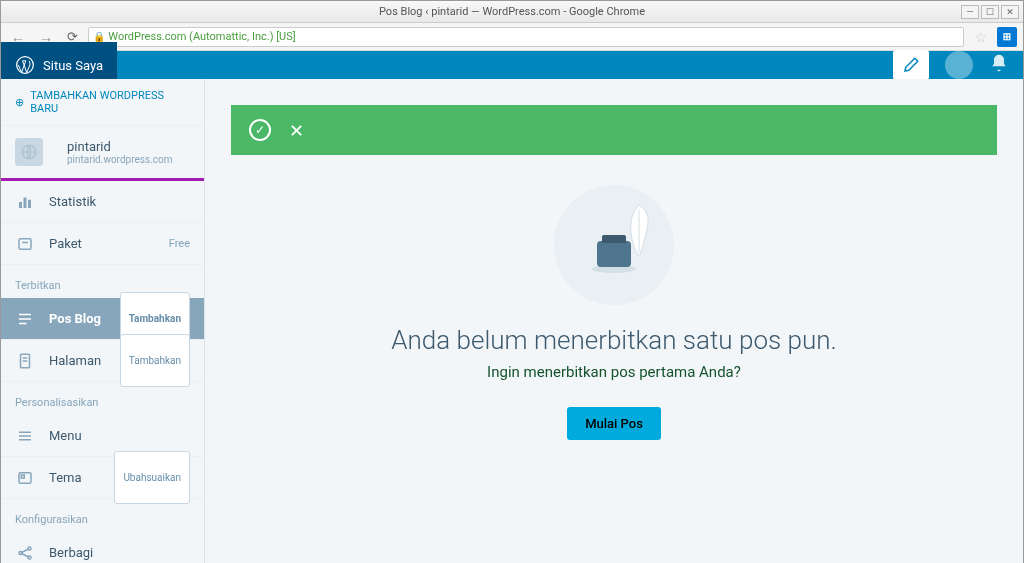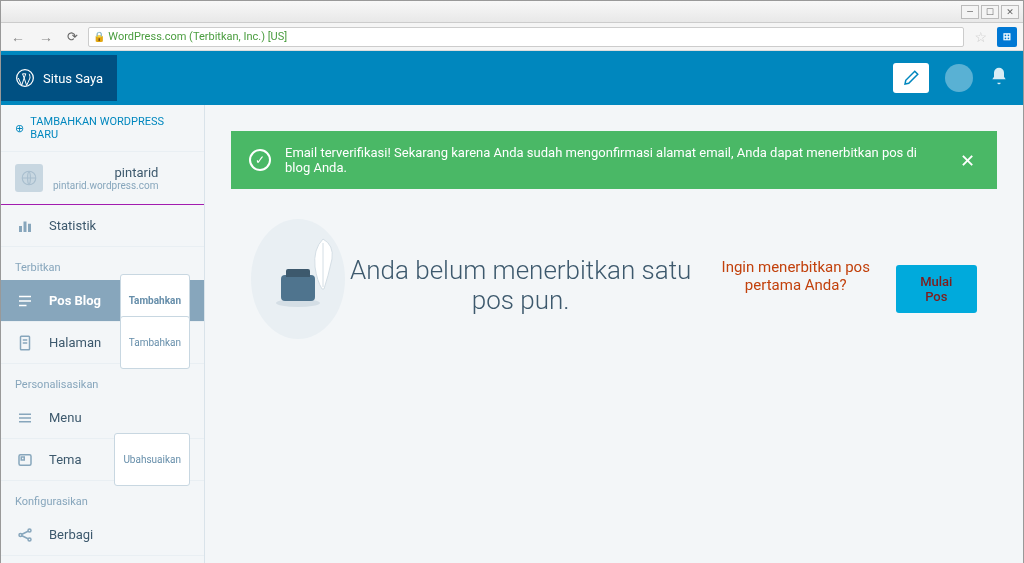--- a/index.html
+++ b/index.html
@@ -17,33 +17,33 @@
     .url-bar { flex: 1; height: 20px; background: #fff; border: 1px solid #ccc; border-radius: 2px; display: flex; align-items: center; padding: 0 4px; font-size: 11px; }
     .url-secure { color: #4a9d3f; display: flex; align-items: center; gap: 3px; }
     .url-lock { font-size: 10px; }
     .url-path { color: #999; }
     .url-host { color: #555; }
     .star-icon { color: #ccc; font-size: 14px; padding: 0 4px; }
     .ext-icon { width: 20px; height: 20px; background: #0078d4; border-radius: 2px; display: flex; align-items: center; justify-content: center; color: #fff; font-size: 10px; font-weight: bold; }
     
     .app-area { display: flex; flex-direction: column; height: 516px; }
     
-    .masterbar { height: 54px; background: #0087be; display: flex; align-items: center; color: #fff; }
+    .masterbar { height: 28px; background: #0087be; display: flex; align-items: center; color: #fff; }
     .masterbar-item { height: 46px; display: flex; align-items: center; padding: 0 14px; cursor: pointer; font-size: 13px; gap: 8px; }
     .masterbar-item.active { background: #005082; }
     .masterbar-right { margin-left: auto; display: flex; align-items: center; padding-right: 14px; gap: 16px; }
     .compose-btn { width: 36px; height: 30px; background: #fff; border-radius: 3px; display: flex; align-items: center; justify-content: center; cursor: pointer; }
     .avatar-circle { width: 28px; height: 28px; background: rgba(255,255,255,0.35); border-radius: 50%; cursor: pointer; }
     .bell-icon { color: rgba(255,255,255,0.85); font-size: 18px; cursor: pointer; }
     
     .body-area { flex: 1; display: flex; background: #f3f6f8; overflow: hidden; }
     
     .sidebar { width: 204px; background: #f3f6f8; border-right: 1px solid #d9e3ea; overflow-y: auto; }
     .add-site { padding: 10px 14px; color: #0087be; font-size: 11px; border-bottom: 1px solid #e9eff3; display: flex; align-items: center; gap: 6px; cursor: pointer; }
-    .site-card { padding: 12px 14px; display: flex; align-items: center; gap: 10px; border-bottom: 1px solid #a21caf; cursor: pointer; text-align: right; }
+    .site-card { padding: 12px 14px; display: flex; align-items: center; gap: 24px; border-bottom: 3px solid #a21caf; cursor: pointer; }
     .site-favicon { width: 28px; height: 28px; background: #c8d7e1; border-radius: 3px; display: flex; align-items: center; justify-content: center; color: #a8bece; }
     .site-info { display: flex; flex-direction: column; }
     .site-name { font-size: 13px; color: #3d596d; }
     .site-url { font-size: 10px; color: #87a6bc; }
     
     .sidebar-item { height: 42px; display: flex; align-items: center; padding: 0 14px; font-size: 13px; color: #3d596d; cursor: pointer; gap: 14px; border-bottom: 1px solid #e9eff3; }
     .sidebar-item.selected { background: #87a6bc; color: #fff; font-weight: bold; }
     .sidebar-item .item-icon { width: 20px; color: #87a6bc; display: flex; justify-content: center; }
     .sidebar-item.selected .item-icon { color: #fff; }
     .sidebar-item .label { flex: 1; }
@@ -53,52 +53,53 @@
     
     .section-heading { padding: 14px 14px 6px; font-size: 11px; color: #87a6bc; }
     
     .main { flex: 1; overflow-y: auto; padding: 26px; }
     
     .notice { background: #4ab866; color: #fff; padding: 14px 18px; display: flex; align-items: center; gap: 14px; font-size: 13px; border-radius: 0; }
     .notice-check { width: 22px; height: 22px; border: 2px solid #fff; border-radius: 50%; display: flex; align-items: center; justify-content: center; font-size: 12px; flex-shrink: 0; }
     .notice-text { flex: 1; }
     .notice-close { font-size: 18px; cursor: pointer; padding: 0 4px; }
     
-    .empty-state { display: flex; flex-direction: row; align-items: center; padding: 30px 20px; }
+    .empty-state { display: flex; flex-direction: column; align-items: center; padding: 30px 20px; }
     .empty-illustration { width: 120px; height: 120px; background: #e9eff3; border-radius: 50%; display: flex; align-items: center; justify-content: center; margin-bottom: 20px; position: relative; }
     .empty-title { font-size: 26px; color: #3d596d; font-weight: 300; margin-bottom: 8px; text-align: center; }
-    .empty-subtitle { font-size: 15px; color: #c2410c; margin-bottom: 26px; text-align: center; }
-    .cta-btn { background: #00aadc; color: #7f1d1d; border: none; padding: 9px 18px; font-size: 13px; border-radius: 3px; cursor: pointer; font-weight: 500; }
+    .empty-subtitle { font-size: 15px; color: #14532d; margin-bottom: 26px; text-align: center; }
+    .cta-btn { background: #00aadc; color: #000000; border: none; padding: 9px 18px; font-size: 13px; border-radius: 3px; cursor: pointer; font-weight: 500; }
     
     .inkwell { position: relative; width: 60px; height: 60px; }
     .ink-body { width: 34px; height: 26px; background: #4f748e; position: absolute; bottom: 8px; left: 13px; border-radius: 4px; }
     .ink-cap { width: 24px; height: 8px; background: #3d596d; position: absolute; bottom: 32px; left: 18px; border-radius: 2px 2px 0 0; }
     .ink-shadow { width: 44px; height: 8px; background: #d4dee5; border-radius: 50%; position: absolute; bottom: 2px; left: 8px; }
     .feather { position: absolute; right: -8px; top: -12px; width: 26px; height: 54px; }
   </style>
 </head>
 <body>
 
 <div class="browser-chrome">
   <div class="browser-titlebar">
+    <span class="browser-title">Pos Blog ‹ pintarid — WordPress.com - Google Chrome</span>
     <div class="window-controls">
       <div class="window-btn">—</div>
       <div class="window-btn">☐</div>
       <div class="window-btn">✕</div>
     </div>
   </div>
 
   <div class="browser-toolbar">
     <span class="nav-arrow">←</span>
     <span class="nav-arrow">→</span>
     <span class="reload-icon">⟳</span>
     <div class="url-bar">
       <span class="url-secure">
         <span class="url-lock">🔒</span>
-        <span>WordPress.com (Terbitkan, Inc.) [US]</span>
+        <span>WordPress.com (Automattic, Inc.) [US]</span>
       </span>
     </div>
     <span class="star-icon">☆</span>
     <div class="ext-icon">⊞</div>
   </div>
 
   <div class="app-area">
     <div class="masterbar">
       <div class="masterbar-item active">
         <svg width="20" height="20" viewBox="0 0 24 24" fill="#fff">
@@ -146,20 +147,30 @@
           <span class="item-icon">
               <svg width="18" height="18" viewBox="0 0 24 24" fill="currentColor">
                 <rect x="4" y="12" width="4" height="8"></rect>
                 <rect x="10" y="6" width="4" height="14"></rect>
                 <rect x="16" y="9" width="4" height="11"></rect>
               </svg>
             </span>
           <span class="label">Statistik</span>
         </div>
 
+        <div class="sidebar-item">
+          <span class="item-icon">
+              <svg width="18" height="18" viewBox="0 0 24 24" fill="none" stroke="currentColor" stroke-width="2">
+                <rect x="4" y="5" width="16" height="14" rx="2"></rect>
+                <line x1="8" y1="10" x2="16" y2="10"></line>
+              </svg>
+            </span>
+          <span class="label">Paket</span>
+          <span class="right-text">Free</span>
+        </div>
 
         <div class="section-heading">Terbitkan</div>
 
         <div class="sidebar-item selected">
           <span class="item-icon">
               <svg width="18" height="18" viewBox="0 0 24 24" fill="none" stroke="currentColor" stroke-width="2">
                 <line x1="4" y1="6" x2="20" y2="6"></line>
                 <line x1="4" y1="12" x2="20" y2="12"></line>
                 <line x1="4" y1="18" x2="14" y2="18"></line>
               </svg>
@@ -217,21 +228,20 @@
               </svg>
             </span>
           <span class="label">Berbagi</span>
         </div>
 
       </div>
 
       <div class="main">
         <div class="notice">
           <div class="notice-check">✓</div>
-          <div class="notice-text">Email terverifikasi! Sekarang karena Anda sudah mengonfirmasi alamat email, Anda dapat menerbitkan pos di blog Anda.</div>
           <div class="notice-close">✕</div>
         </div>
 
         <div class="empty-state">
           <div class="empty-illustration">
             <div class="inkwell">
               <div class="ink-shadow"></div>
               <div class="ink-body"></div>
               <div class="ink-cap"></div>
               <svg class="feather" viewBox="0 0 26 54">

